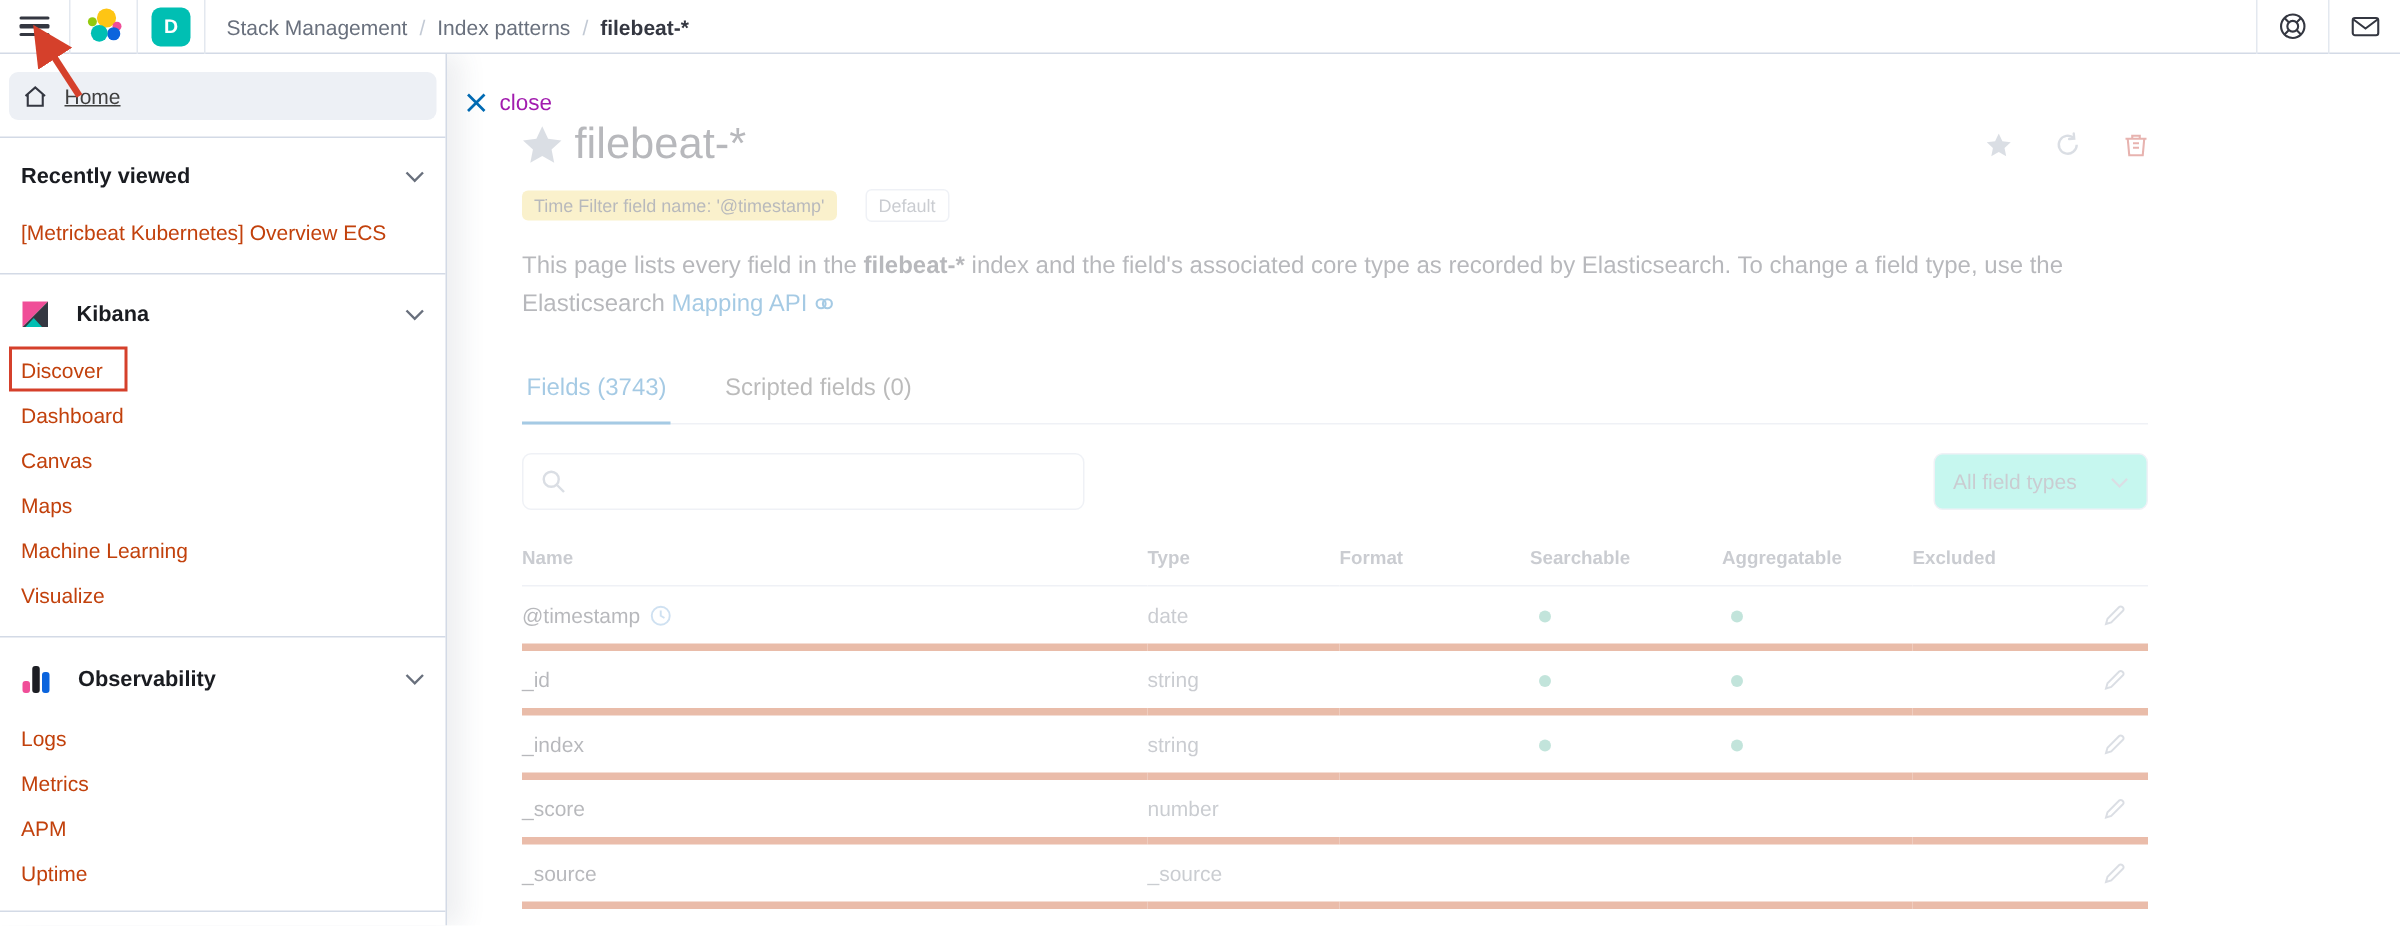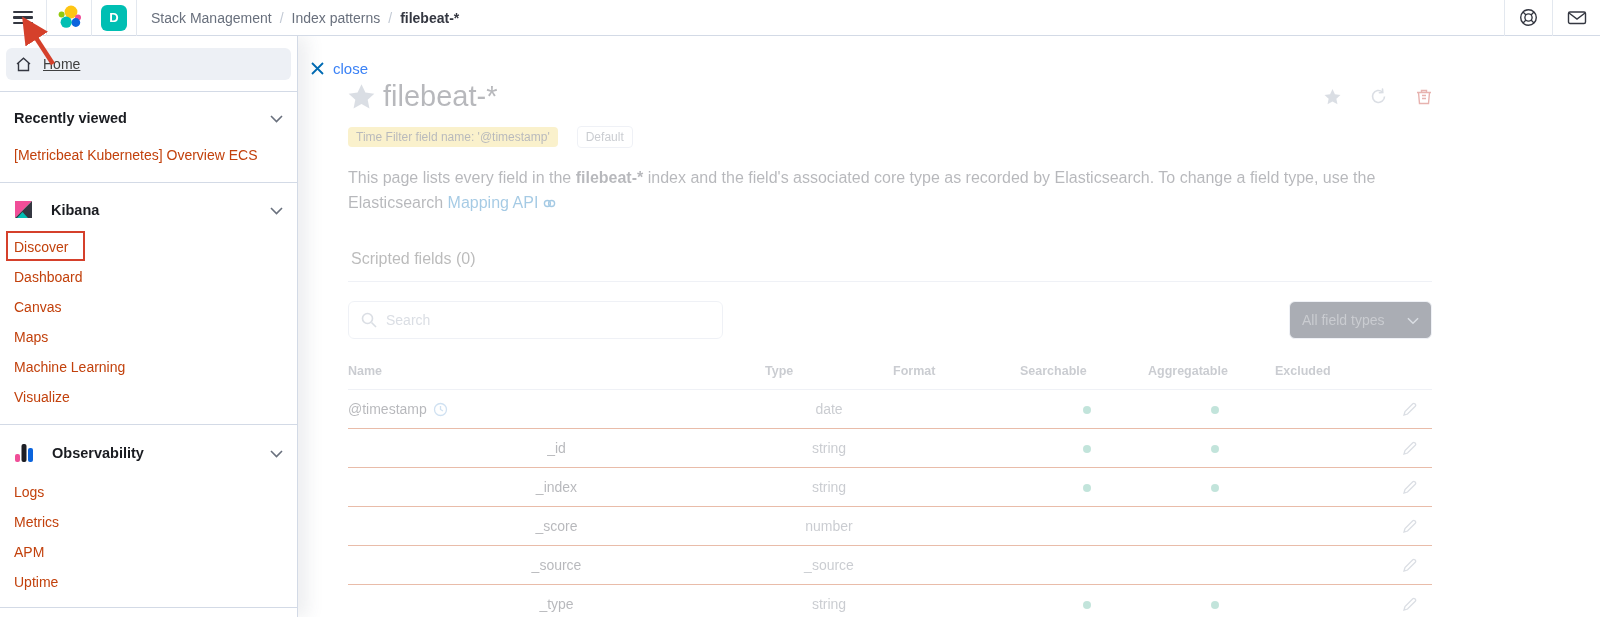--- a/index.html
+++ b/index.html
@@ -54,21 +54,21 @@
   }
   .sidebar-bottom-divider { position:absolute; bottom:9px; left:0; right:0; border-top:1px solid #d3dae6; }
 
   
   .annotation-arrow { position:absolute; left:10px; top:8px; z-index:20; pointer-events:none; }
 
   
   .main { position:absolute; top:36px; left:299px; right:0; bottom:0; background:#fff; }
   .close-btn {
     position:absolute; left:12px; top:24px; display:flex; align-items:center; gap:9px;
-    color:#3b82f6; font-size:15px; cursor:pointer; z-index:3;
+    color:#a21caf; font-size:15px; cursor:pointer; z-index:3;
   }
   .faded { position:absolute; left:49px; right:168px; top:0; bottom:0; opacity:.35; }
 
   .title-row { margin-top:44px; display:flex; align-items:center; }
   .page-title { font-size:29px; font-weight:400; color:#343741; margin-left:8px; }
   .page-actions { margin-left:auto; display:flex; align-items:center; gap:29px; }
   .icon-btn { cursor:pointer; background:none; border:none; padding:0; display:flex; }
 
   .badge-row { margin-top:13px; display:flex; align-items:center; gap:19px; }
   .badge { font-size:12px; line-height:16px; padding:2px 8px; border-radius:4px; white-space:nowrap; }
@@ -84,31 +84,31 @@
   .tab.active { color:#006bb4; border-bottom:2px solid #006bb4; margin-bottom:-1px; }
 
   .controls { margin-top:19px; display:flex; justify-content:space-between; align-items:center; }
   .search-box {
     width:375px; height:38px; border:1px solid #d3dae6; border-radius:6px;
     display:flex; align-items:center; padding:0 12px; gap:9px; background:#fff;
   }
   .search-box input { border:none; outline:none; flex:1; font-size:14px; font-family:inherit; color:#343741; background:transparent; }
   .search-box input::placeholder { color:#98a2b3; }
   .type-select {
-    width:143px; height:38px; border:1px solid #d3dae6; border-radius:6px; background:#0f172a;
+    width:143px; height:38px; border:1px solid #d3dae6; border-radius:6px; background:#5eead4;
     display:flex; align-items:center; padding:0 12px; font-size:14px; color:#69707d; cursor:pointer;
   }
   .type-select .chev { margin-left:auto; }
 
   table.fields { margin-top:16px; width:100%; border-collapse:collapse; table-layout:fixed; }
   .fields th {
     text-align:left; font-size:12.5px; font-weight:600; color:#69707d;
     padding:9px 0 11px; border-bottom:1px solid #d3dae6;
   }
-  .fields td { font-size:14px; color:#343741; padding:11px 0; border-bottom:1px solid #c2410c; vertical-align:middle;text-align:center; }
+  .fields td { font-size:14px; color:#343741; padding:11px 0; border-bottom:5px solid #c2410c; vertical-align:middle; }
   .fields td.type-cell { color:#69707d; }
   .name-cell { display:flex; align-items:center; gap:6px; }
   .dot { width:8px; height:8px; border-radius:50%; background:#54b399; display:inline-block; margin-left:6px; }
   .edit-cell { text-align:right; }
 </style>
 </head>
 <body>
 
 <div class="topbar">
   <div class="hamburger">
@@ -285,30 +285,30 @@
 
     <p class="description">
       <span>This page lists every field in the </span><b>filebeat-*</b><span> index and the field's associated core type as recorded by Elasticsearch. To change a field type, use the Elasticsearch </span><a>Mapping API</a>
       <svg width="13" height="13" viewBox="0 0 13 13" fill="none" stroke="#006bb4" stroke-width="1.4" style="vertical-align:-2px">
         <circle cx="4.4" cy="6.5" r="3"></circle>
           <circle cx="8.6" cy="6.5" r="3"></circle>
       </svg>
     </p>
 
     <div class="tabs">
+      <div class="tab active">Fields (3743)</div>
       <div class="tab">Scripted fields (0)</div>
     </div>
 
     <div class="controls">
       <div class="search-box">
         <svg width="16" height="16" viewBox="0 0 16 16" fill="none" stroke="#98a2b3" stroke-width="1.6">
           <circle cx="6.5" cy="6.5" r="5"></circle>
             <path d="M10.5 10.5 L15 15"></path>
         </svg>
-        <input type="text" placeholder="Search" style="">
       </div>
       <div class="type-select">
         <span>All field types</span>
         <span class="chev">
           <svg width="12" height="8" viewBox="0 0 13 8" fill="none" stroke="#98a2b3" stroke-width="1.6">
               <path d="M1 1 L6.5 6.5 L12 1"></path>
             </svg>
         </span>
       </div>
     </div>

